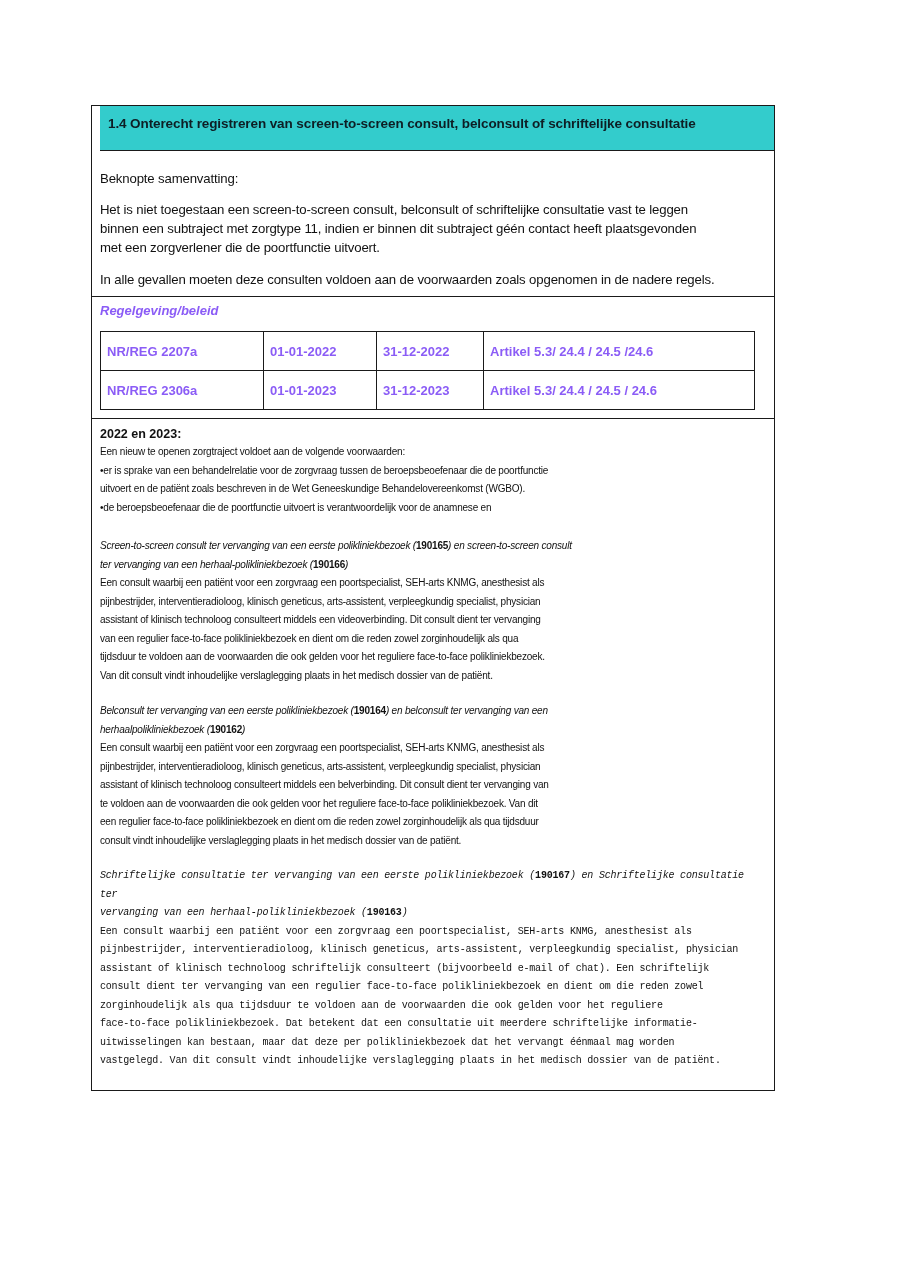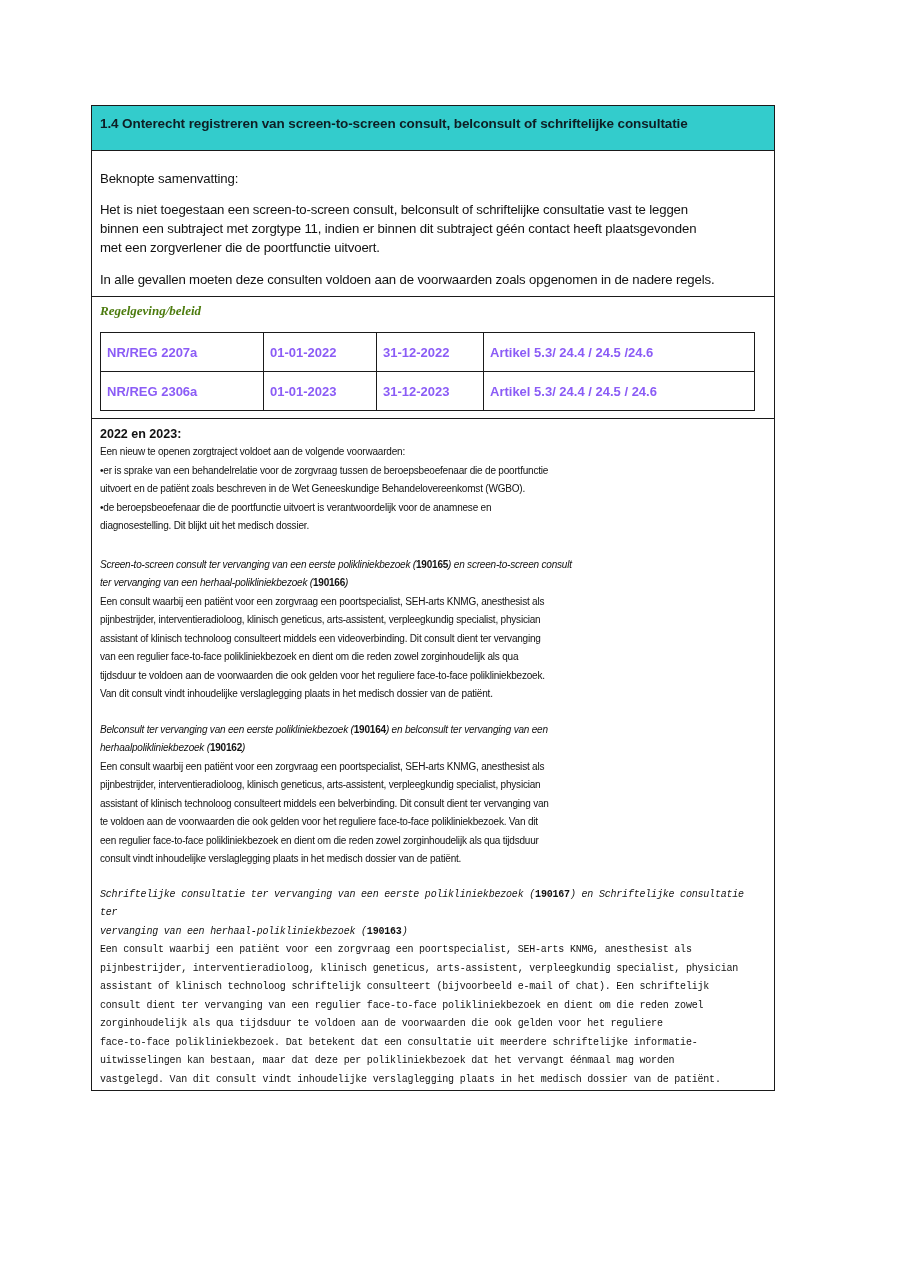--- a/index.html
+++ b/index.html
@@ -1,29 +1,29 @@
 <!DOCTYPE html>
 <html><head>
 <meta charset="utf-8">
 <style>
   html, body { margin: 0; padding: 0; background: #ffffff; }
   body { width: 900px; height: 1272px; position: relative; overflow: hidden;
          font-family: "Liberation Sans", sans-serif; color: #111111; }
   .doc-box { position: absolute; left: 91px; top: 105px; width: 684px; height: 986px;
              border: 1.5px solid #1a1a1a; box-sizing: border-box; }
   .header { background: #33cccc; height: 45px; border-bottom: 1.5px solid #1a1a1a;
-            box-sizing: border-box; padding: 10px 8px 0 8px; }
+            box-sizing: border-box; padding: 10px 8px 0 8px; margin-left: 8px; }
   .header-title { font-size: 13.5px; font-weight: bold; color: #0e1e24; letter-spacing: -0.1px; }
   .section { border-bottom: 1.5px solid #1a1a1a; padding: 0 8px; box-sizing: border-box; }
   .summary { height: 146px; padding-top: 18px; }
   .p { font-size: 13.2px; line-height: 19px; margin: 0; letter-spacing: -0.15px; }
   .gap { margin-top: 12px; }
   .gap2 { margin-top: 13px; }
   .rules { height: 122px; padding-top: 6px; }
-  .rules-title { font-size: 13px; font-style: italic; font-weight: bold; color: #4d7c0f; font-family: Liberation Serif, serif; }
+  .rules-title { font-size: 13px; font-style: italic; font-weight: bold; color: #8b5cf6; }
   table.rules-table { border-collapse: collapse; margin-top: 13px; margin-left: 0px; }
   table.rules-table td { border: 1.5px solid #1a1a1a; height: 38px; padding: 0 6px;
                          font-size: 13px; font-weight: bold; vertical-align: middle; color: #8b5cf6; }
   .c1 { width: 150px; } .c2 { width: 100px; } .c3 { width: 94px; } .c4 { width: 258px; }
   .conditions { padding-top: 7px; }
   .cond-heading { font-size: 12.5px; font-weight: bold; margin: 0; line-height: 17px; }
   .block { margin-top: 20px; }
   .it { font-style: italic; }
   .b { font-weight: bold; font-style: normal; }
   .p2 { font-size: 10px; line-height: 18.5px; margin: 0; letter-spacing: -0.2px; }
@@ -66,21 +66,20 @@
     </tbody>
       </table>
   </div>
 
   <div class="conditions" style="padding-left:8px;padding-right:8px;">
     <p class="cond-heading">2022 en 2023:</p>
     <p class="p2">Een nieuw te openen zorgtraject voldoet aan de volgende voorwaarden:</p>
     <p class="p2">•er is sprake van een behandelrelatie voor de zorgvraag tussen de beroepsbeoefenaar die de poortfunctie</p>
     <p class="p2">uitvoert en de patiënt zoals beschreven in de Wet Geneeskundige Behandelovereenkomst (WGBO).</p>
     <p class="p2">•de beroepsbeoefenaar die de poortfunctie uitvoert is verantwoordelijk voor de anamnese en</p>
-    <p class="p2">diagnosestelling. Dit blijkt uit het medisch dossier.</p>
 
     <div class="block">
       <p class="p2 it"><span>Screen-to-screen consult ter vervanging van een eerste polikliniekbezoek (</span><span class="b">190165</span><span>) en screen-to-screen consult</span></p>
       <p class="p2 it"><span>ter vervanging van een herhaal-polikliniekbezoek (</span><span class="b">190166</span><span>)</span></p>
       <p class="p2">Een consult waarbij een patiënt voor een zorgvraag een poortspecialist, SEH-arts KNMG, anesthesist als</p>
       <p class="p2">pijnbestrijder, interventieradioloog, klinisch geneticus, arts-assistent, verpleegkundig specialist, physician</p>
       <p class="p2">assistant of klinisch technoloog consulteert middels een videoverbinding. Dit consult dient ter vervanging</p>
       <p class="p2">van een regulier face-to-face polikliniekbezoek en dient om die reden zowel zorginhoudelijk als qua</p>
       <p class="p2">tijdsduur te voldoen aan de voorwaarden die ook gelden voor het reguliere face-to-face polikliniekbezoek.</p>
       <p class="p2">Van dit consult vindt inhoudelijke verslaglegging plaats in het medisch dossier van de patiënt.</p>

